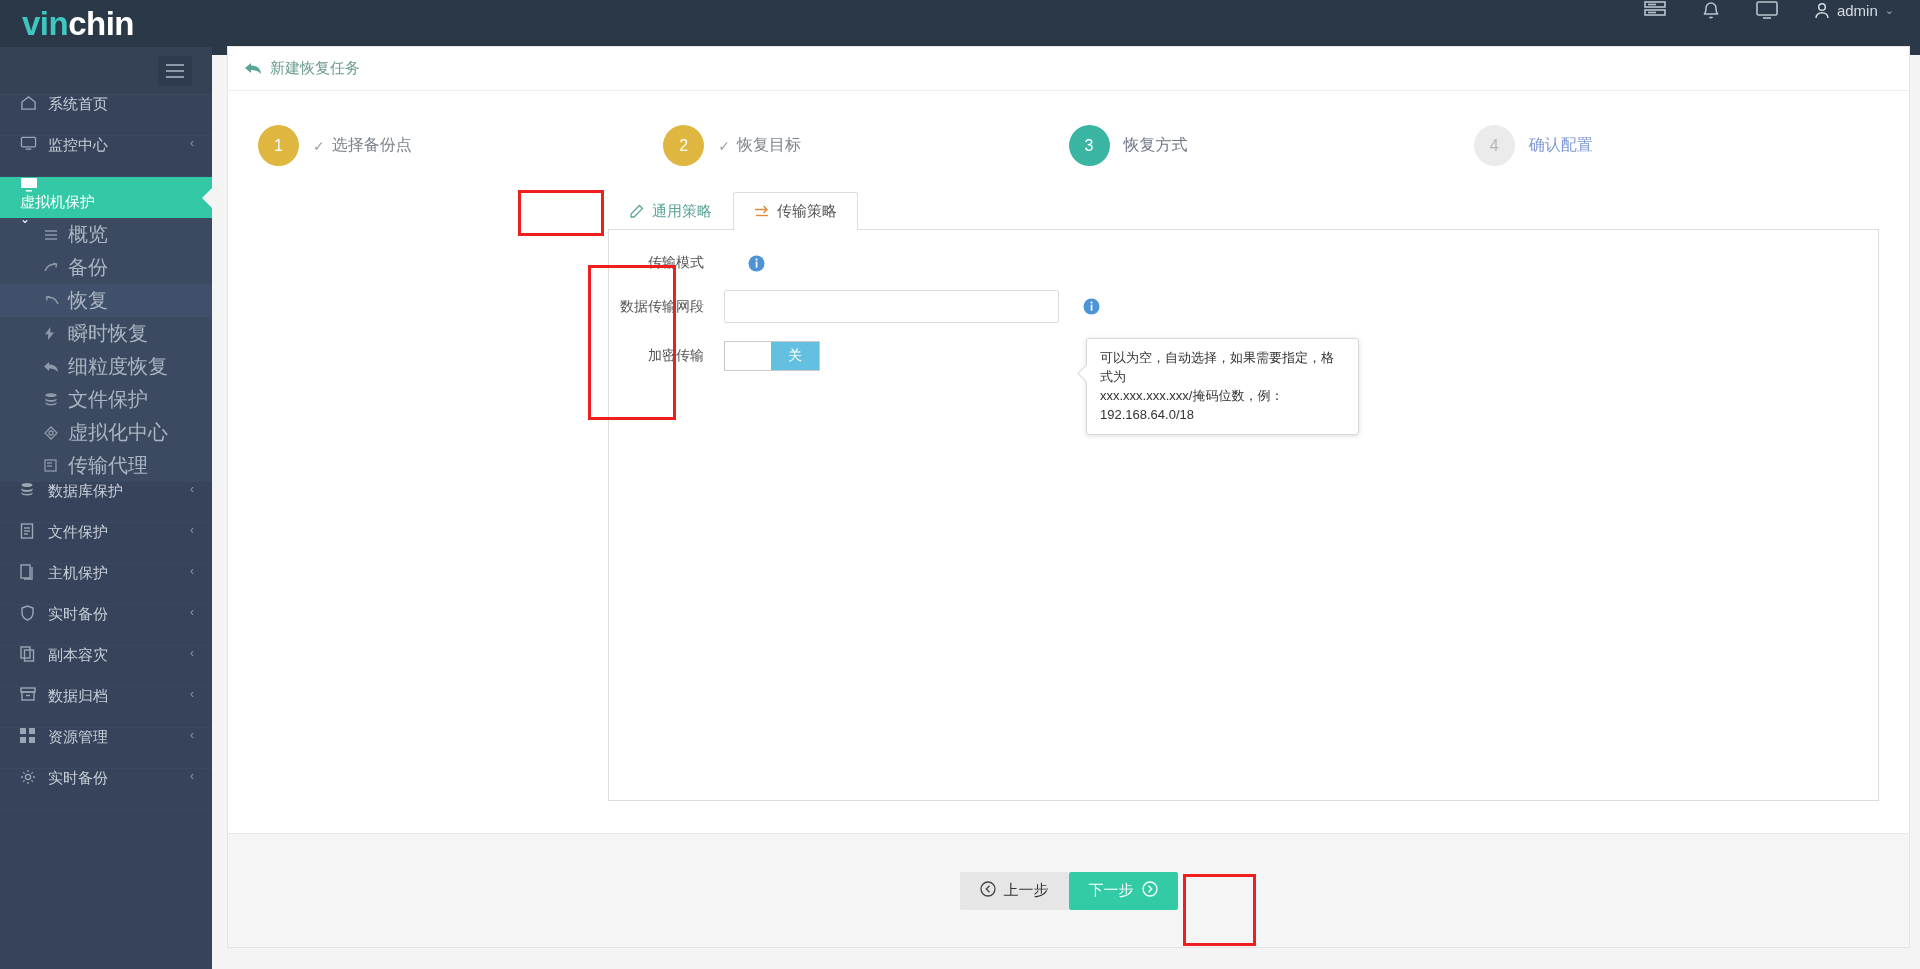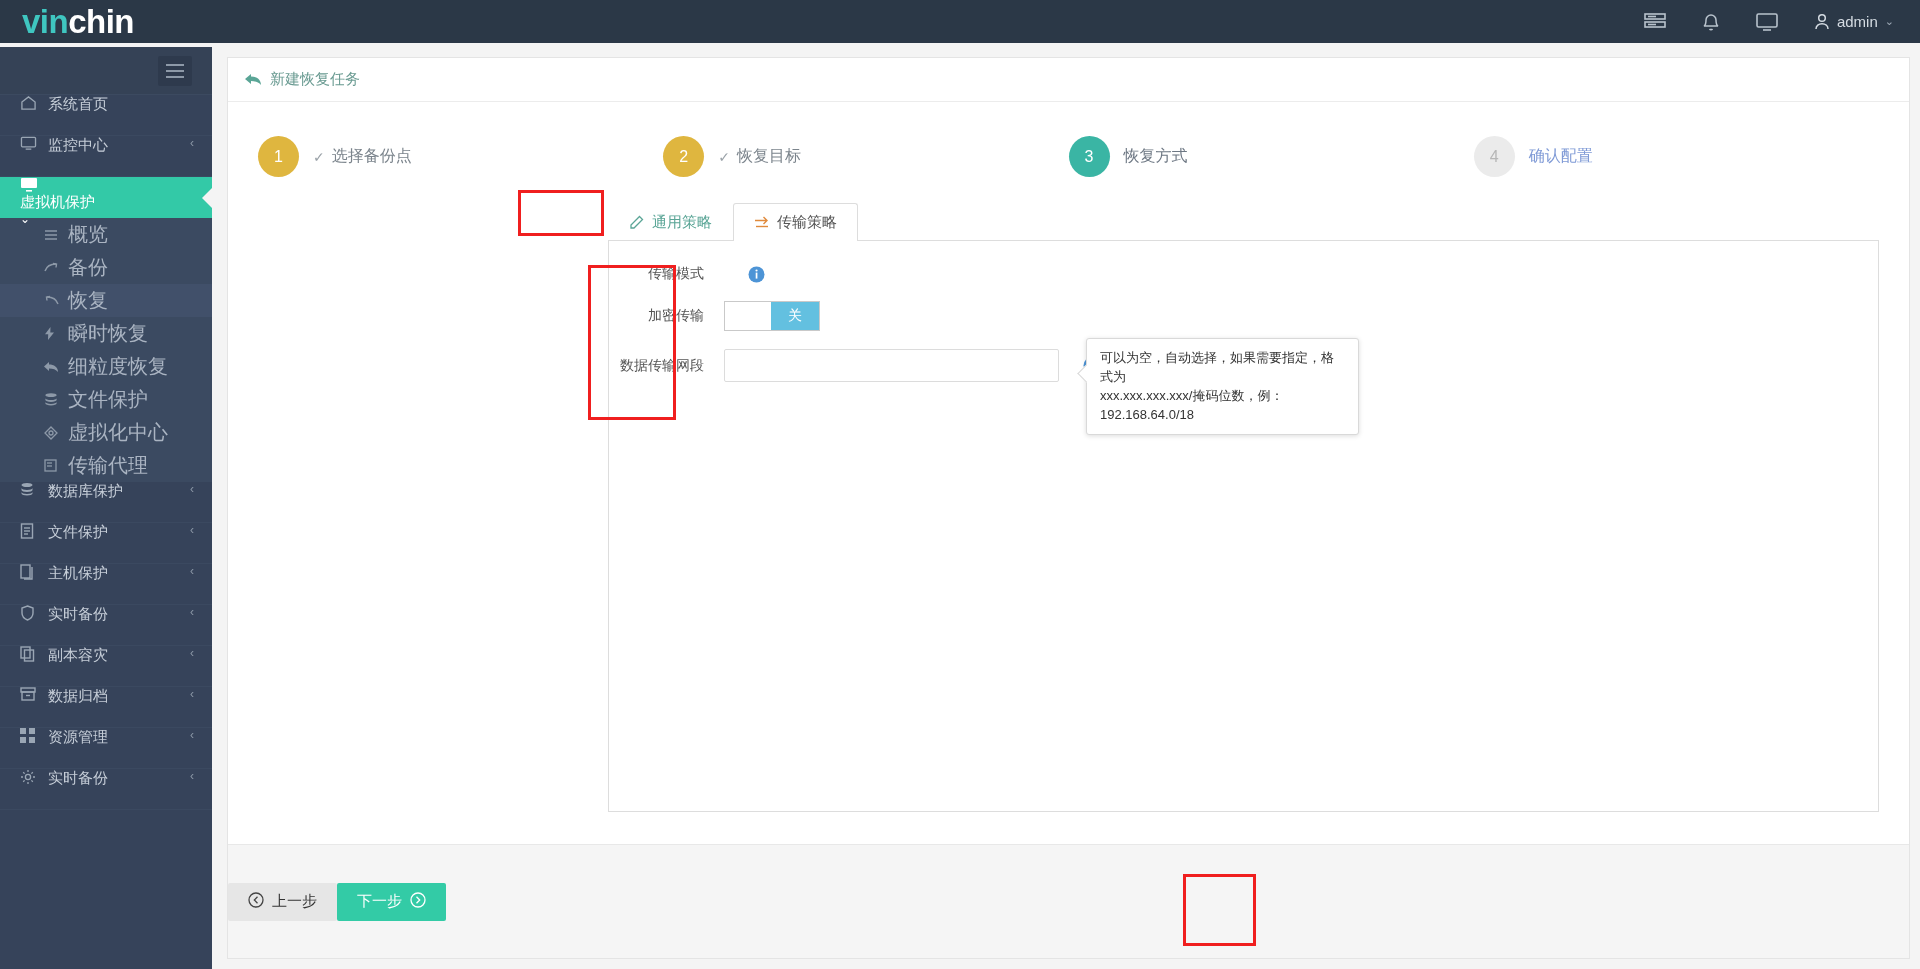--- a/index.html
+++ b/index.html
@@ -6,22 +6,22 @@
   html, body { margin:0; padding:0; }
   body {
     width:1920px; height:969px;
     font-family:"Liberation Sans","DejaVu Sans",sans-serif;
     background:#f4f4f4; overflow:hidden;
     -webkit-font-smoothing:antialiased;
   }
 
   
   .topbar{
-    position:absolute; left:0; top:0; width:1920px; height:43px;
-    background:#2b3847; display:flex; align-items:center;
+    position:absolute; left:0; top:0; width:1920px; height:55px;
+    background:#2b3847; display:flex; align-items:flex-start;
   }
   .logo{
     width:212px; padding-left:22px; font-size:33px; font-weight:bold;
     letter-spacing:-0.5px; line-height:47px; font-family:"Liberation Sans",sans-serif;
   }
   .logo .vin{ color:#3fc6c0; }
   .logo .chin{ color:#ffffff; }
   .topbar-spacer{ flex:1; }
   .topbar-icons{ display:flex; align-items:center; padding-right:26px; gap:36px; }
   .tb-ico{ color:#b9c3cd; display:flex; align-items:center; }
@@ -64,21 +64,21 @@
   .subnav{ background:#3b4a61; }
   .sub-item{
     height:33px; display:flex; align-items:center; padding-left:44px;
     color:#aab4c2; font-size:20px; cursor:pointer;
   }
   .sub-item .si-ico{ width:24px; display:flex; align-items:center; color:#8d99a8; }
   .sub-item.sel{ background:#41506a; }
 
   
   .main{
-    position:absolute; left:227px; top:57px; width:1683px; height:902px;
+    position:absolute; left:227px; top:46px; width:1683px; height:902px;
     background:#ffffff; border:1px solid #e4e4e4;
   }
   .crumb{
     height:44px; display:flex; align-items:center; padding-left:17px;
     border-bottom:1px solid #ececec; color:#6a9b92; font-size:15px; gap:8px;
   }
   .crumb .c-ico{ color:#5aa596; display:flex; }
 
   .steps{ display:flex; padding:34px 30px 0 30px; }
   .step{ flex:1; display:flex; align-items:center; gap:14px; }
@@ -148,21 +148,21 @@
   }
   .tooltip::before{
     content:""; position:absolute; left:-7px; top:28px; width:12px;height:12px;
     background:#fff; border-left:1px solid #d9d9d9; border-bottom:1px solid #d9d9d9;
     transform:rotate(45deg);
   }
 
   
   .footer{
     position:absolute; left:0; right:0; bottom:0; height:114px; background:#f5f5f5;
-    border-top:1px solid #e8e8e8; display:flex; align-items:center; 
+    border-top:1px solid #e8e8e8; display:flex; align-items:center; justify-content:center;
   }
   .btn{
     height:38px; padding:0 20px; display:flex; align-items:center; gap:8px;
     font-size:15px; cursor:pointer; border:none; border-radius:2px;
     font-family:"Liberation Sans",sans-serif;
   }
   .btn-prev{ background:#e6e6e6; color:#333; }
   .btn-next{ background:#33cba6; color:#fff;font-family:Liberation Serif, serif; }
 
   
@@ -487,46 +487,46 @@
 
       <div class="frow">
         <div class="flabel">传输模式</div>
         <span class="info">
           <svg width="17" height="17" viewBox="0 0 17 17">
             <circle cx="8.5" cy="8.5" r="8" fill="#4d94d6"></circle>
             <rect x="7.7" y="6.6" width="1.7" height="6" fill="#fff"></rect>
             <circle cx="8.55" cy="4.5" r="1.1" fill="#fff"></circle>
           </svg>
         </span>
-      </div>
-
-      <div class="frow">
-        <div class="flabel">加密传输</div>
-        <div class="fctl">
-          <div class="switch">
-            <div class="knob"></div>
-            <div class="lbl">关</div>
-          </div>
-        </div>
       </div>
 
       <div class="frow">
         <div class="flabel">数据传输网段</div>
         <div class="fctl">
           <input type="text" value="" style="">
         </div>
         <span class="info">
           <svg width="17" height="17" viewBox="0 0 17 17">
             <circle cx="8.5" cy="8.5" r="8" fill="#4d94d6"></circle>
             <rect x="7.7" y="6.6" width="1.7" height="6" fill="#fff"></rect>
             <circle cx="8.55" cy="4.5" r="1.1" fill="#fff"></circle>
           </svg>
         </span>
       </div>
 
+      <div class="frow">
+        <div class="flabel">加密传输</div>
+        <div class="fctl">
+          <div class="switch">
+            <div class="knob"></div>
+            <div class="lbl">关</div>
+          </div>
+        </div>
+      </div>
+
     </div>
   </div>
 
   <div class="footer">
     <button class="btn btn-prev">
       <span>
         <svg width="16" height="16" viewBox="0 0 16 16" fill="none" stroke="#444" stroke-width="1.3">
           <circle cx="8" cy="8" r="7"></circle>
             <path d="M9.5 4.8 6.3 8l3.2 3.2"></path>
         </svg>

